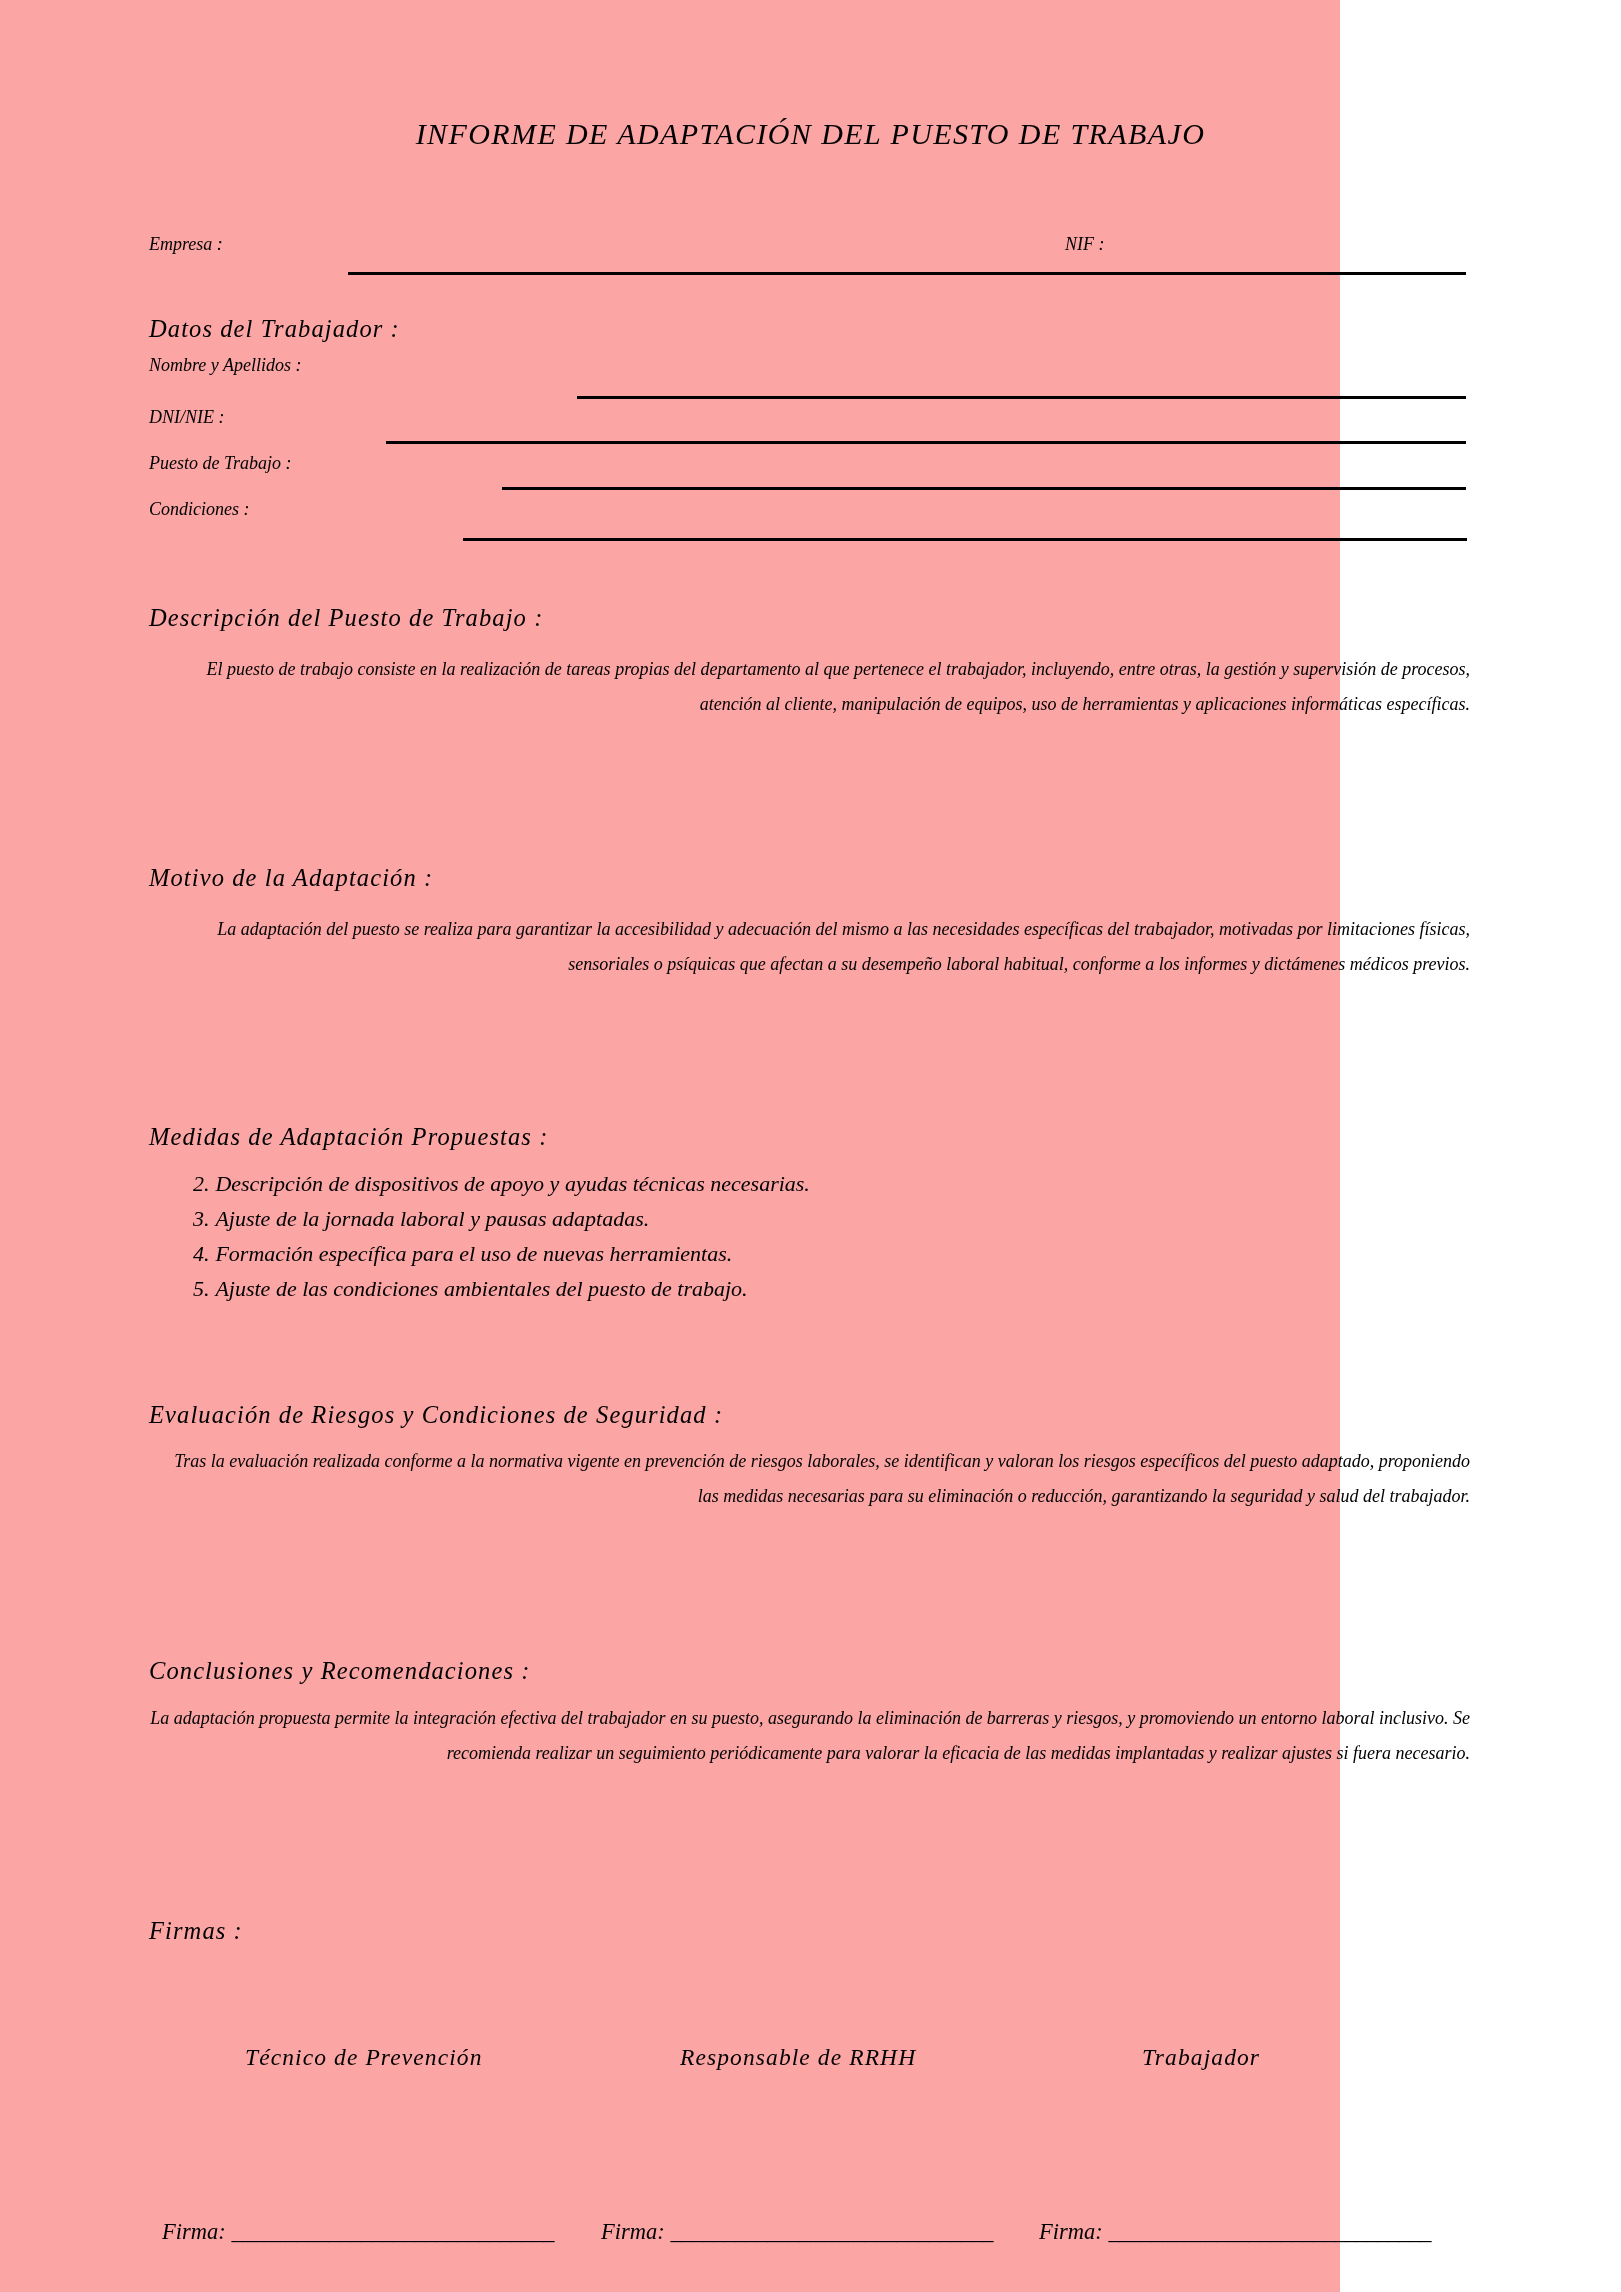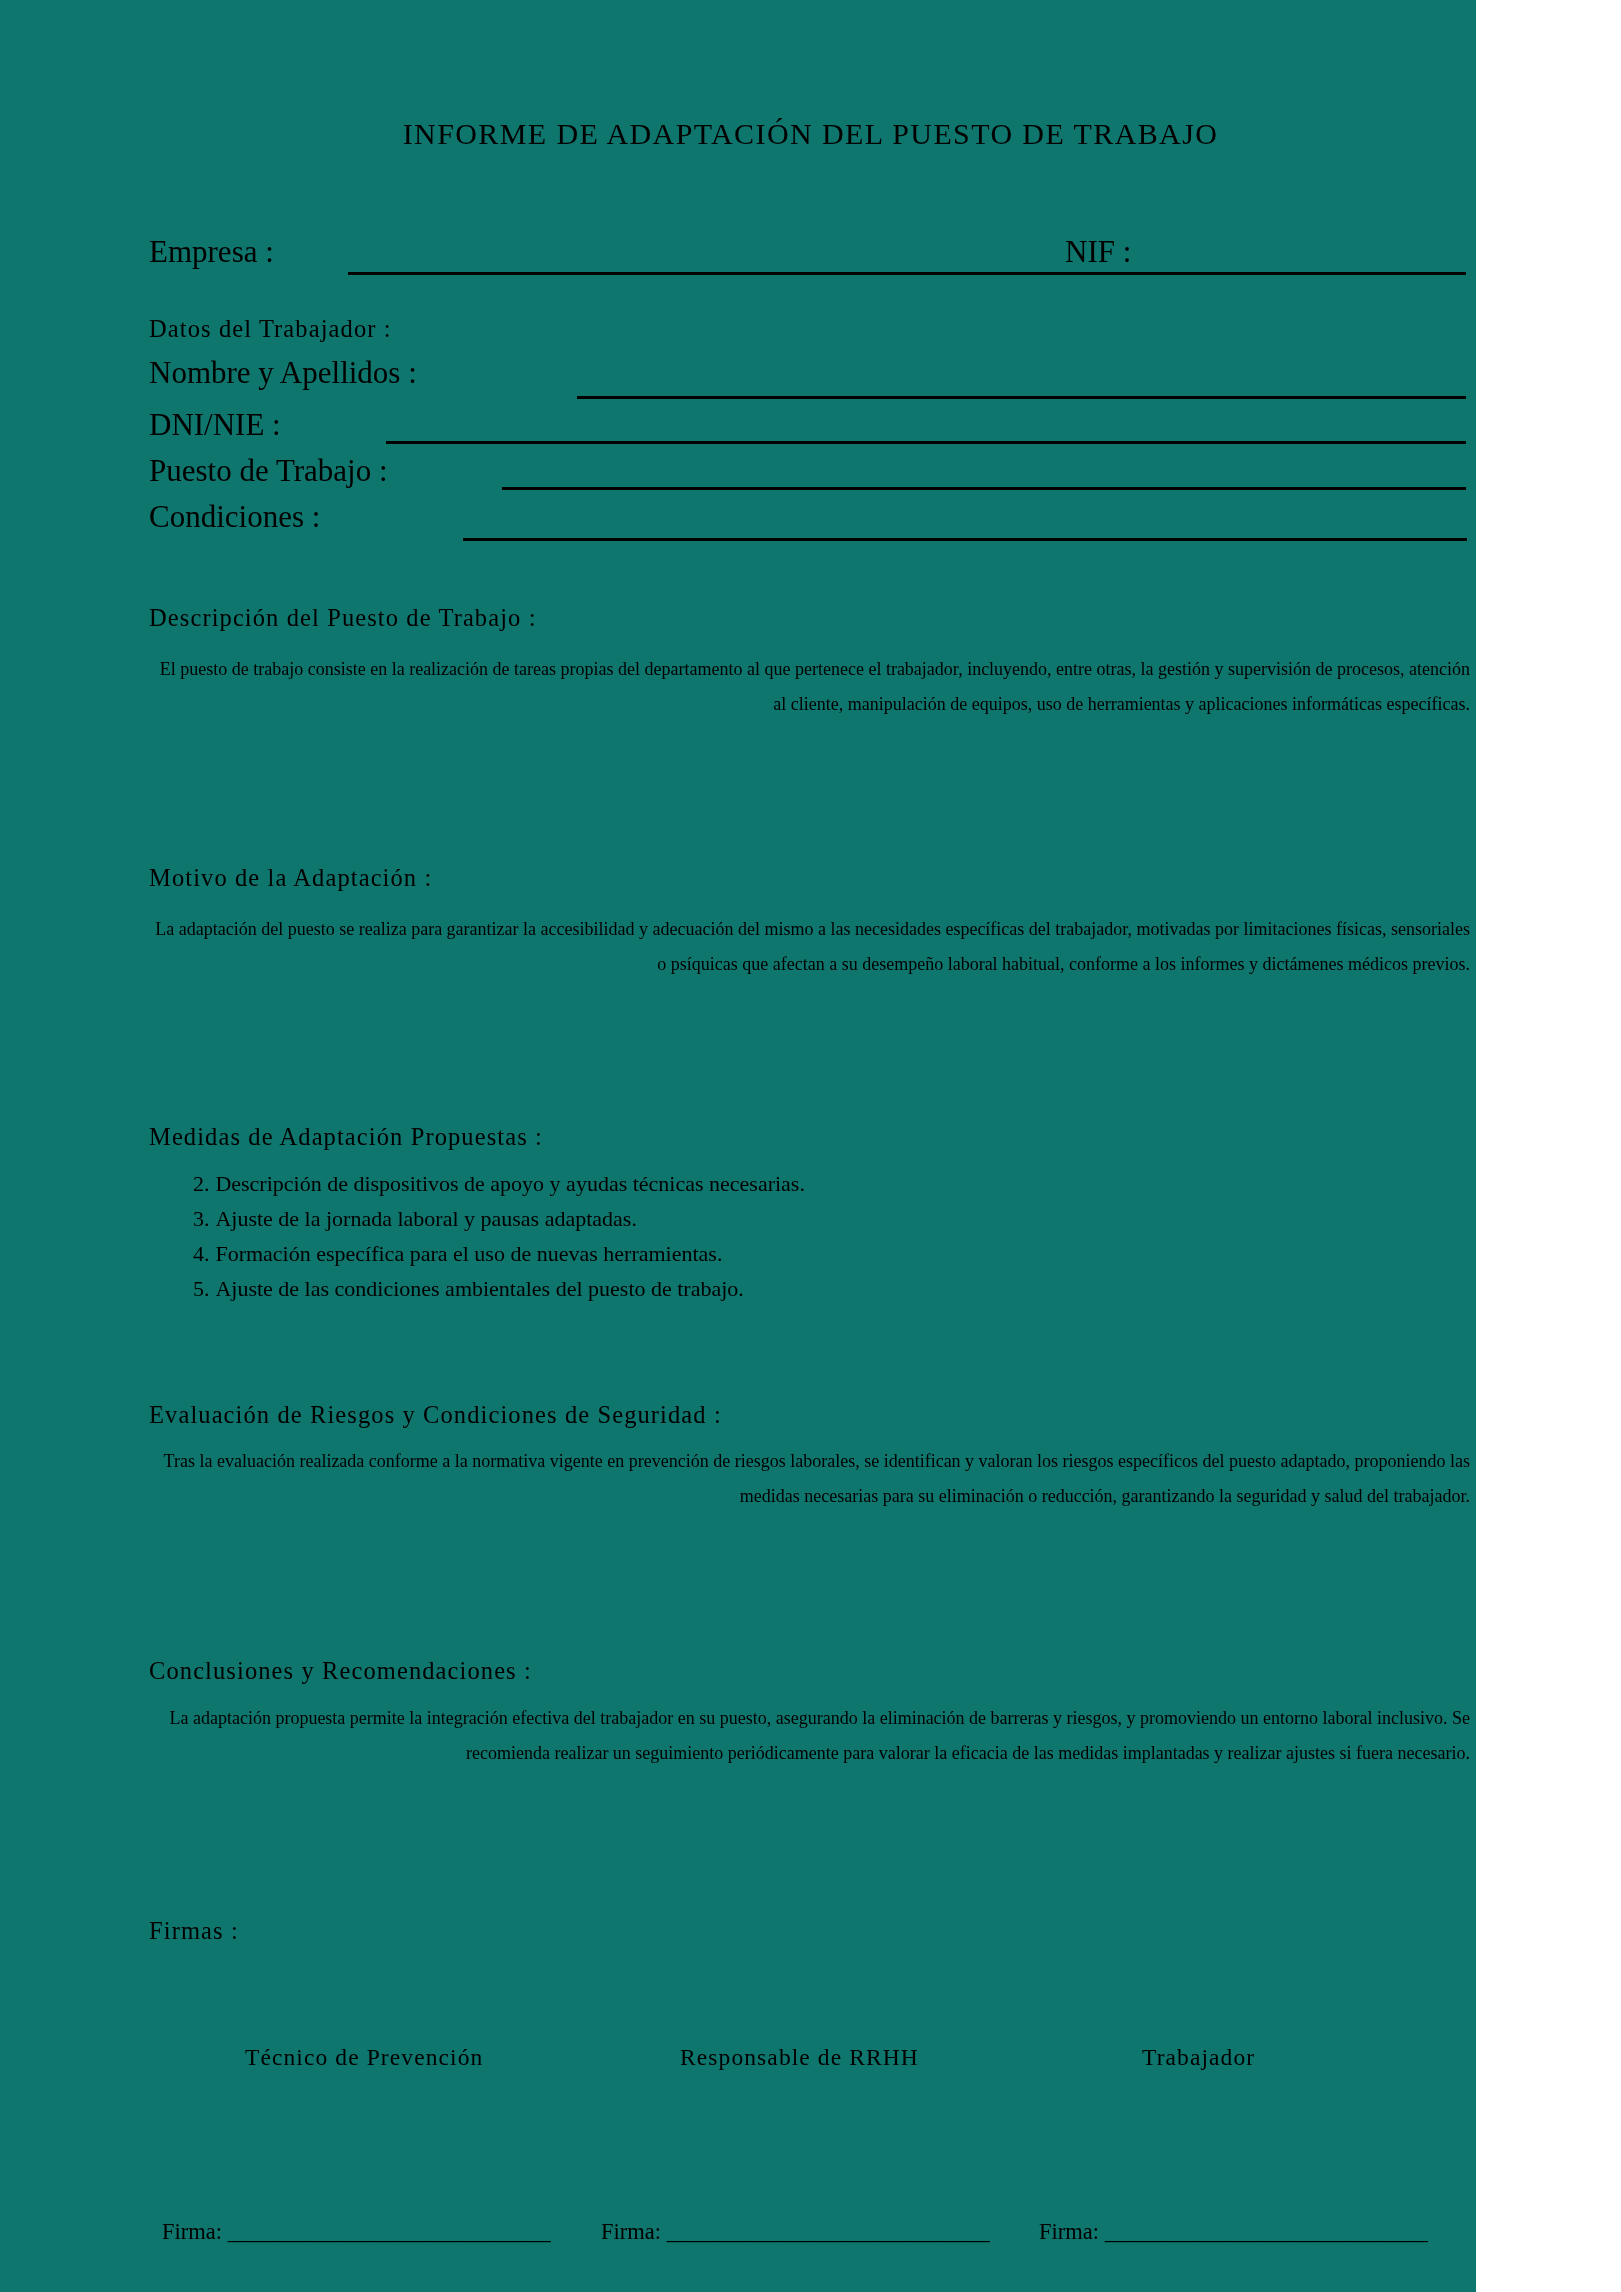--- a/index.html
+++ b/index.html
@@ -13,23 +13,24 @@
     height: 2293px;
     position: relative;
     font-family: "Liberation Serif", "DejaVu Serif", serif;
     color: #000000;
     overflow: hidden;
   }
 
   .page {
     position: absolute;
     inset: 0;
-    width: 1476px;
+    width: 1340px;
     height: 2293px;
-    background: #0f766e;
+    background: #fca5a5;
+    font-style: italic;
   }
 
   
   .doc-title {
     position: absolute;
     top: 116px;
     left: 0;
     width: 1621px;
     text-align: center;
     font-size: 30px;
@@ -45,21 +46,21 @@
   }
 
   .section-head {
     font-size: 24.5px;
     letter-spacing: 1.1px;
     line-height: 1.25;
     white-space: nowrap;
   }
 
   .field-label {
-    font-size: 31px;
+    font-size: 18px;
     line-height: 1.25;
     white-space: nowrap;
   }
 
   .para {
     font-size: 18px;
     line-height: 35px;
     width: 1321px;
     text-align: right;
   }

